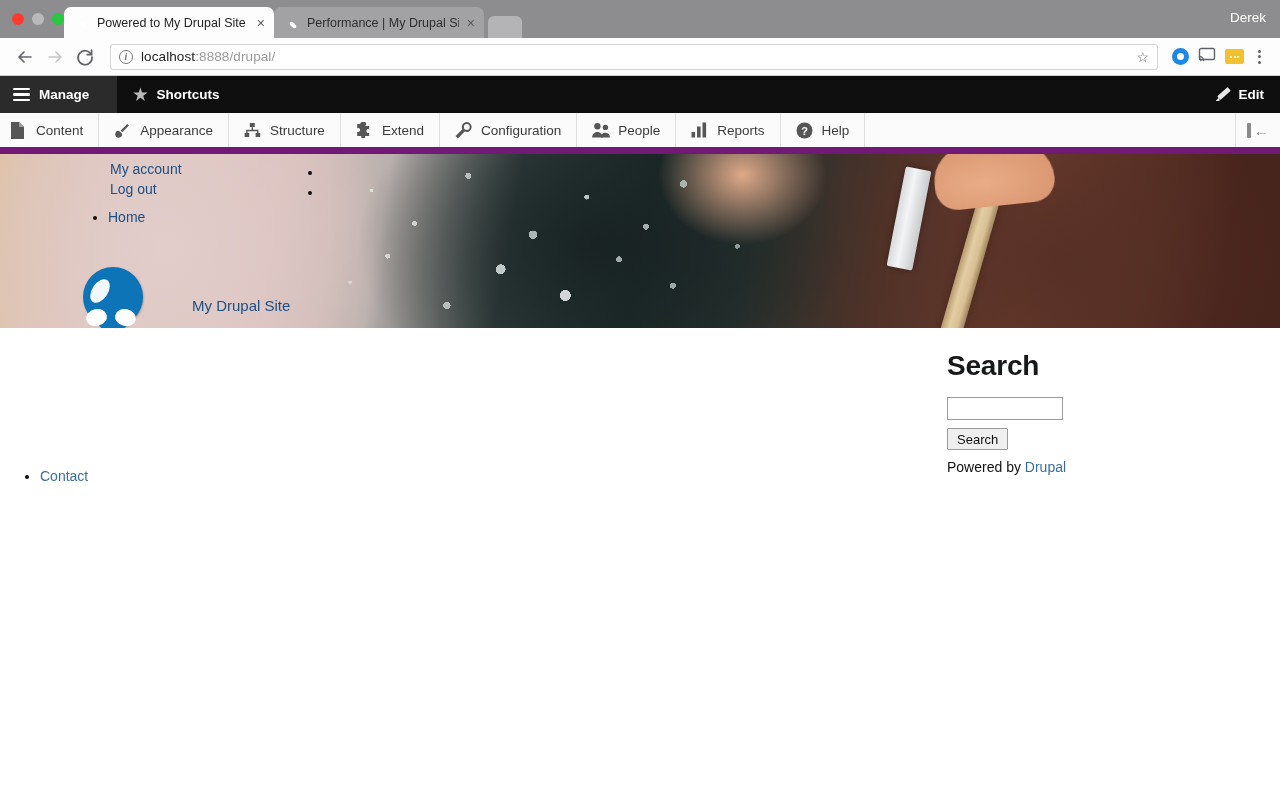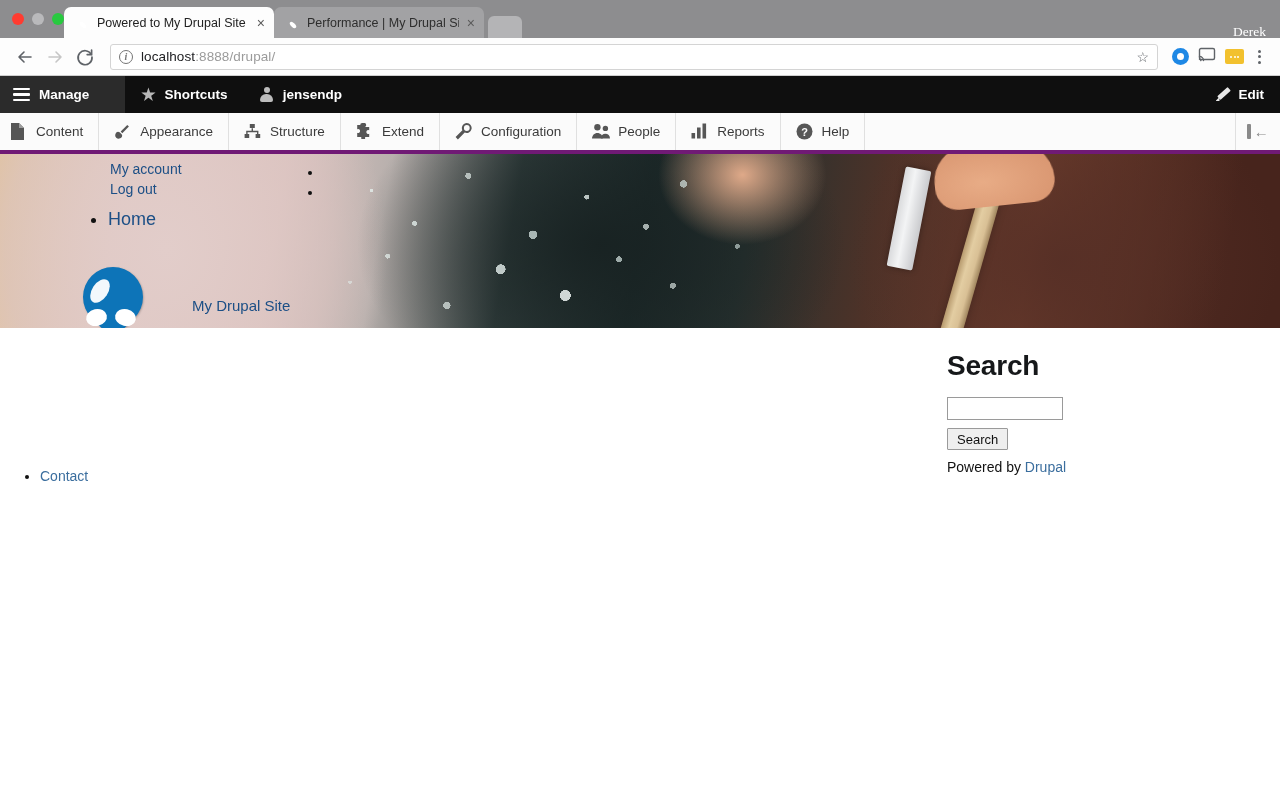--- a/index.html
+++ b/index.html
@@ -85,25 +85,24 @@
   .tab.active .tab-close { color:#5a5a5a; }
   .newtab-stub {
     width:34px; height:22px;
     background:#b4b4b6;
     border-radius:6px 6px 0 0;
     margin-left:4px;
     align-self:flex-end;
   }
   .profile-name {
     position:absolute;
-    right:14px; top:24px;
+    right:14px; top:10px;
     font-size:13.5px;
     color:#ffffff;
     font-weight:400;
-    font-family:Liberation Serif, serif;
   }
 
   .toolbar {
     height:38px;
     background:#fdfdfd;
     display:flex; align-items:center;
     padding:0 10px;
     border-bottom:1px solid #cfcfcf;
   }
   .nav-btn {
@@ -176,21 +175,21 @@
     position:relative;
   }
   .bar-item {
     display:flex; align-items:center;
     gap:9px;
     padding:0 16px;
     font-weight:bold;
     color:#ffffff;
     white-space:nowrap;
   }
-  .bar-item.manage { background:#2b2b2b; padding-left:13px; padding-right:36px;}
+  .bar-item.manage { background:#2b2b2b; padding-left:13px; padding-right:28px;}
   .hamburger { display:flex;flex-direction:column;gap:3px;width:17px; }
   .hamburger i{ display:block;height:2.6px;background:#fff;border-radius:1px; }
   .star-icon { color:#b8b8b8; font-size:16px; line-height:1; }
   .person-icon {
     width:14px;height:15px;position:relative;flex:none;
   }
   .person-icon::before{
     content:"";position:absolute;left:4px;top:0;width:6px;height:6px;
     border-radius:50%;background:#bdbdbd;
   }
@@ -215,21 +214,21 @@
   .pencil-icon::after{
     content:"";position:absolute;left:0px;top:10px;
     width:4px;height:4px;background:#e8e8e8;
     clip-path:polygon(0 100%,100% 0,100% 100%);
   }
 
   .drupal-menu {
     height:41px;
     background:#fbfbfb;
     display:flex; align-items:stretch;
-    border-bottom:4px solid #701a75;
+    border-bottom:7px solid #701a75;
     font-size:13.5px;
     color:#3b3b3b;
   }
   .menu-item {
     display:flex; align-items:center; gap:9px;
     padding:0 15px;
     border-right:1px solid #e0e0e0;
     white-space:nowrap;
   }
   .menu-item:first-child { padding-left:10px; }
@@ -325,21 +324,21 @@
 
   .hero-bullets {
     position:absolute; left:315px; top:8px;
     list-style:disc; font-size:14px; line-height:20px;
     color:#111; padding-left:8px;
   }
   .hero-bullets li { height:20px; }
 
   .home-list {
     position:absolute; left:96px; top:55px;
-    list-style:disc; font-size:18px;
+    list-style:disc; font-size:14px;
     color:#111; padding-left:12px;
   }
   .home-list a { color:#1c4f86; text-decoration:none; }
 
   .site-branding {
     position:absolute; left:70px; top:105px;
     display:flex; align-items:center; gap:0;
   }
   .drupal-logo {
     width:86px; height:92px;
@@ -523,24 +522,20 @@
         <i></i>
         <i></i>
         <i></i>
       </span>
     <span>Manage</span>
   </div>
   <div class="bar-item">
     <span class="star-icon">★</span>
     <span>Shortcuts</span>
   </div>
-  <div class="bar-item">
-    <span class="person-icon"></span>
-    <span>jensendp</span>
-  </div>
   <div class="bar-edit">
     <span class="pencil-icon"></span>
     <span>Edit</span>
   </div>
 </div>
 
 <div class="drupal-menu">
 
   <div class="menu-item">
     <span class="mi-icon">

